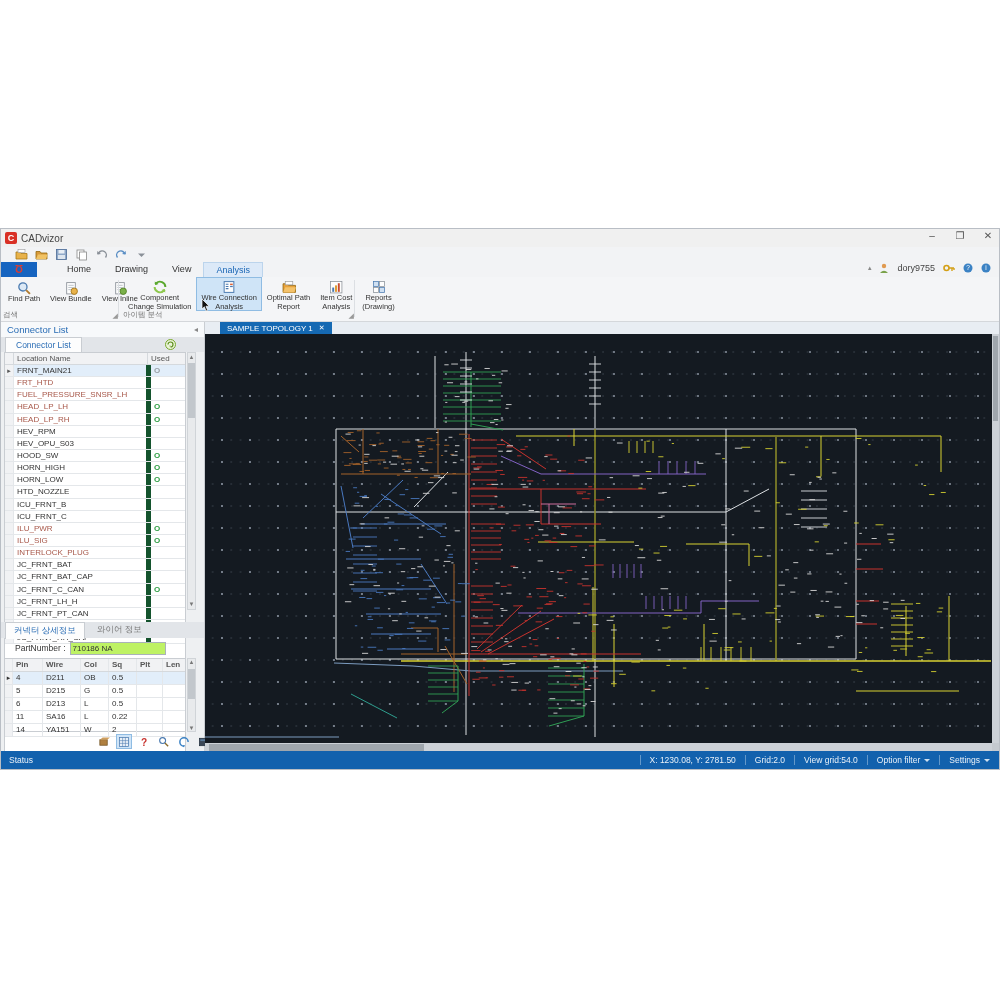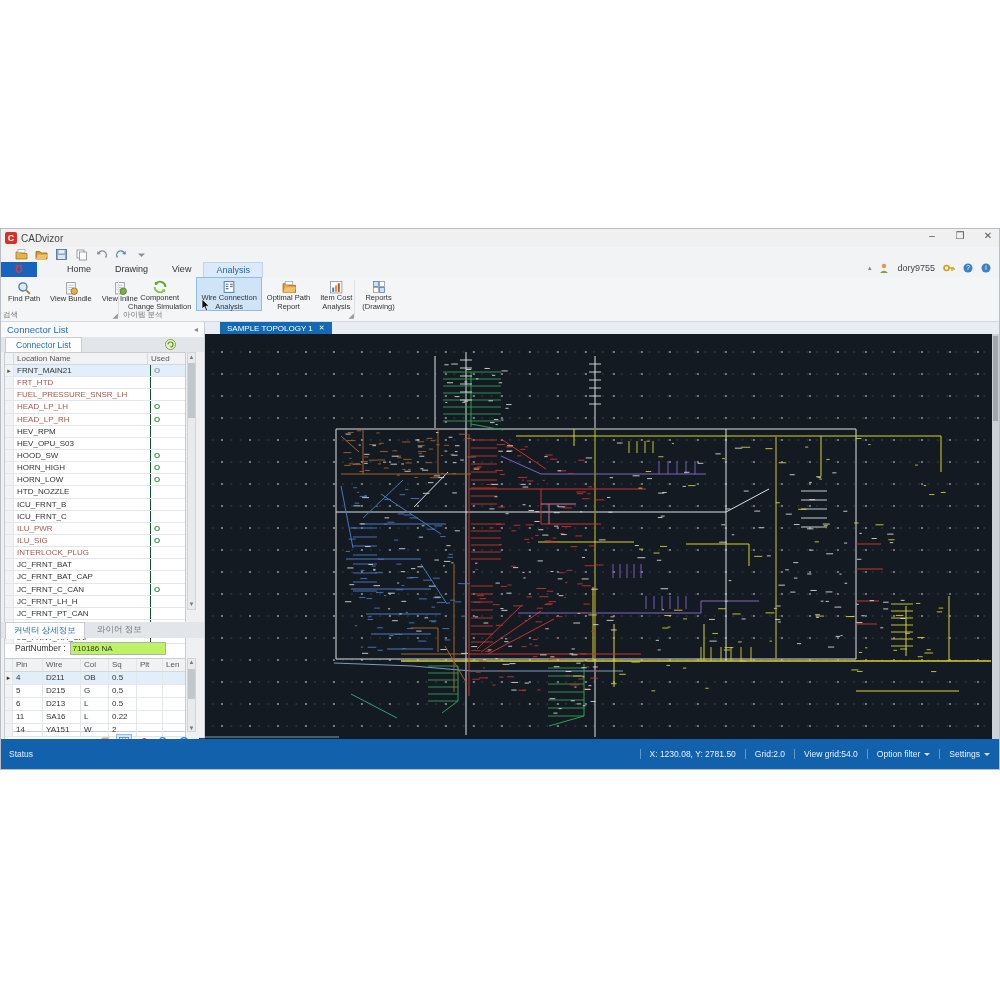--- a/index.html
+++ b/index.html
@@ -42,38 +42,38 @@
   .ltabs{position:absolute;left:0;top:15px;width:100%;height:15px;background:#e2e5e9;display:flex;align-items:flex-end;}
   .ltab{font-size:8.5px;color:#2a6db5;background:#fdfdfd;border:1px solid #c9cdd2;border-bottom:none;padding:2px 10px;margin-left:4px;}
   .lrefresh{position:absolute;right:28px;top:17px;}
   .cgrid{position:absolute;left:3px;top:30px;width:182px;bottom:0;background:#fff;border:1px solid #c9cdd2;box-sizing:border-box;}
   .cgrid-h{display:flex;height:11px;background:#f1f2f4;border-bottom:1px solid #d5d9dd;font-size:8px;color:#555;}
   .cgrid-h .g{width:8px;border-right:1px solid #d5d9dd;}
   .cgrid-h .n{flex:1;padding-left:3px;border-right:1px solid #d5d9dd;line-height:11px;}
   .cgrid-h .u{width:34px;padding-left:3px;line-height:11px;}
   .crow{display:flex;height:11.15px;border-bottom:1px solid #e4e7ea;font-size:8px;color:#333;}
   .crow .g{width:8px;border-right:1px solid #e4e7ea;background:#f1f2f4;color:#555;font-size:7px;line-height:11px;text-align:center;}
-  .crow .n{flex:1;padding-left:3px;border-right:1px solid #14532d;line-height:11px;white-space:nowrap;overflow:hidden;}
+  .crow .n{flex:1;padding-left:3px;border-right:5px solid #14532d;line-height:11px;white-space:nowrap;overflow:hidden;}
   .crow .u{width:31px;padding-left:3px;line-height:11px;font-weight:bold;}
   .crow.sel{background:#e2eefa;}
   .crow.muted .n{color:#a8584a;}
   .u.green{color:#2f9e44;} .u.gray{color:#9aa0a6;}
   .vscroll{position:absolute;right:8px;top:30px;width:9px;height:258px;background:#e8eaec;border:1px solid #d0d4d8;box-sizing:border-box;}
   .vscroll .thumb{position:absolute;left:0;right:0;top:10px;height:60px;background:#c2c7cc;}
   .vscroll .ar{position:absolute;left:0;right:0;height:9px;font-size:6px;color:#777;text-align:center;line-height:9px;}
   
   .dtabs{position:absolute;left:0;top:300px;width:100%;height:16px;background:#e2e5e9;display:flex;align-items:flex-start;}
   .dtab{font-size:8.5px;padding:2px 8px;margin-left:4px;color:#777;}
   .dtab.active{background:#fdfdfd;border:1px solid #c9cdd2;border-bottom:none;color:#2a6db5;}
   .pnrow{position:absolute;left:0;top:318px;width:100%;height:16px;display:flex;align-items:center;font-size:8.5px;color:#333;}
   .pnrow .lab{margin-left:14px;}
   .pnrow input{margin-left:4px;width:90px;height:11px;border:1px solid #aab2ba;font-size:8px;background:#bef264;color:#333;padding:0 2px;}
   .dgrid{position:absolute;left:3px;top:336px;width:182px;height:74px;background:#fff;border:1px solid #c9cdd2;box-sizing:border-box;}
   .drow{display:flex;height:12px;border-bottom:1px solid #e4e7ea;font-size:8px;color:#333;}
-  .drow.head{background:#f1f2f4;color:#555;border-bottom:1px solid #d5d9dd;}
+  .drow.head{background:#f1f2f4;color:#555;border-bottom:1px solid #d5d9dd;font-weight:bold;}
   .drow span{border-right:1px solid #e4e7ea;padding-left:3px;line-height:12px;overflow:hidden;white-space:nowrap;}
   .drow .g{width:7px;padding:0;background:#f1f2f4;font-size:7px;text-align:center;}
   .drow .c0{width:26px;} .drow .c1{width:34px;} .drow .c2{width:24px;} .drow .c3{width:24px;} .drow .c4{width:22px;} .drow .c5{flex:1;border-right:none;}
   .drow.sel{background:#e2eefa;}
   .dscroll{position:absolute;right:8px;top:336px;width:9px;height:74px;background:#e8eaec;border:1px solid #d0d4d8;box-sizing:border-box;}
   .btoolbar{position:absolute;left:95px;bottom:3px;display:flex;gap:4px;align-items:center;}
   .bticon{width:14px;height:13px;display:flex;align-items:center;justify-content:center;border:1px solid transparent;}
   .bticon.active{background:#cfe4f7;border-color:#8fbce3;}
   
   .docarea{position:absolute;left:204px;top:93px;right:0;bottom:17px;background:#e8edf3;}
@@ -85,21 +85,21 @@
       radial-gradient(circle, rgba(130,145,160,0.20) 0.6px, transparent 1px);
     background-size: 28px 22px, 9.3px 22px;
     background-position: 3px 7px, 3px 7px;}
   .canvas svg{position:absolute;left:0;top:0;}
   .cvscroll{position:absolute;right:0;top:12px;width:7px;bottom:9px;background:#ccd1d7;}
   .cvscroll .thumb{position:absolute;left:1px;right:1px;top:2px;height:85px;background:#9fa6ad;}
   .chscroll{position:absolute;left:0;right:7px;bottom:0;height:9px;background:#ccd1d7;}
   .chscroll .thumb{position:absolute;top:1px;bottom:1px;left:4px;width:215px;background:#9fa6ad;}
   .ccorner{position:absolute;right:0;bottom:0;width:7px;height:9px;background:#c4c9cf;}
   
-  .statusbar{position:absolute;left:0;bottom:0;width:100%;height:30px;background:#1261ad;color:#e8f0f8;font-size:8.5px;display:flex;align-items:center;}
+  .statusbar{position:absolute;left:0;bottom:0;width:100%;height:18px;background:#1261ad;color:#e8f0f8;font-size:8.5px;display:flex;align-items:center;}
   .statusbar .left{margin-left:8px;flex:1;}
   .statusbar .seg{padding:0 9px;border-left:1px solid rgba(255,255,255,0.35);display:flex;align-items:center;gap:4px;}
   .statusbar .seg:first-of-type{border-left:none;}
   .caret{display:inline-block;width:0;height:0;border-left:3px solid transparent;border-right:3px solid transparent;border-top:3px solid #cfe0f0;}
   .icon-sq{display:inline-block;}
 </style>
 </head>
 <body>
 
 <div class="stage">

